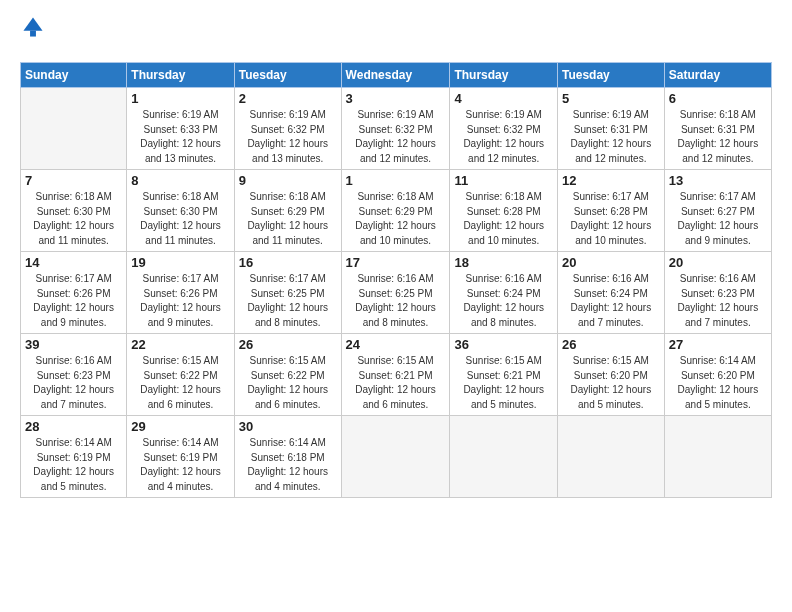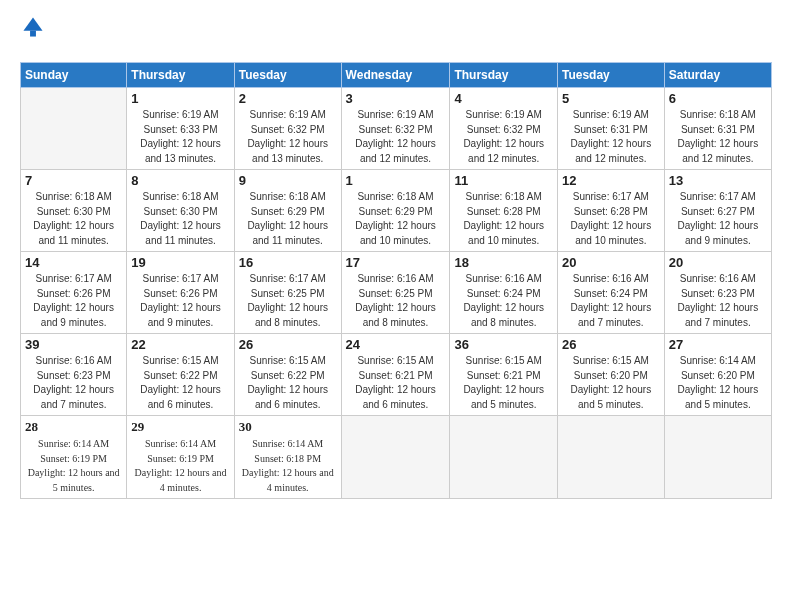--- a/index.html
+++ b/index.html
@@ -90,21 +90,20 @@
       margin-bottom: 2px;
     }
     .day-info {
       font-size: 10px;
       color: #333;
       line-height: 1.45;
       text-align: center;
     }
     .last-row td {
       height: 72px;
-      font-family: Liberation Serif, serif;
     }
   </style>
 </head>
 <body>
 
 <div class="page">
   <div class="header">
     <div class="logo" style="display: flex; align-items: flex-start; gap: 4px;">
       <div>
         <svg class="logo-icon" viewBox="0 0 30 30">

